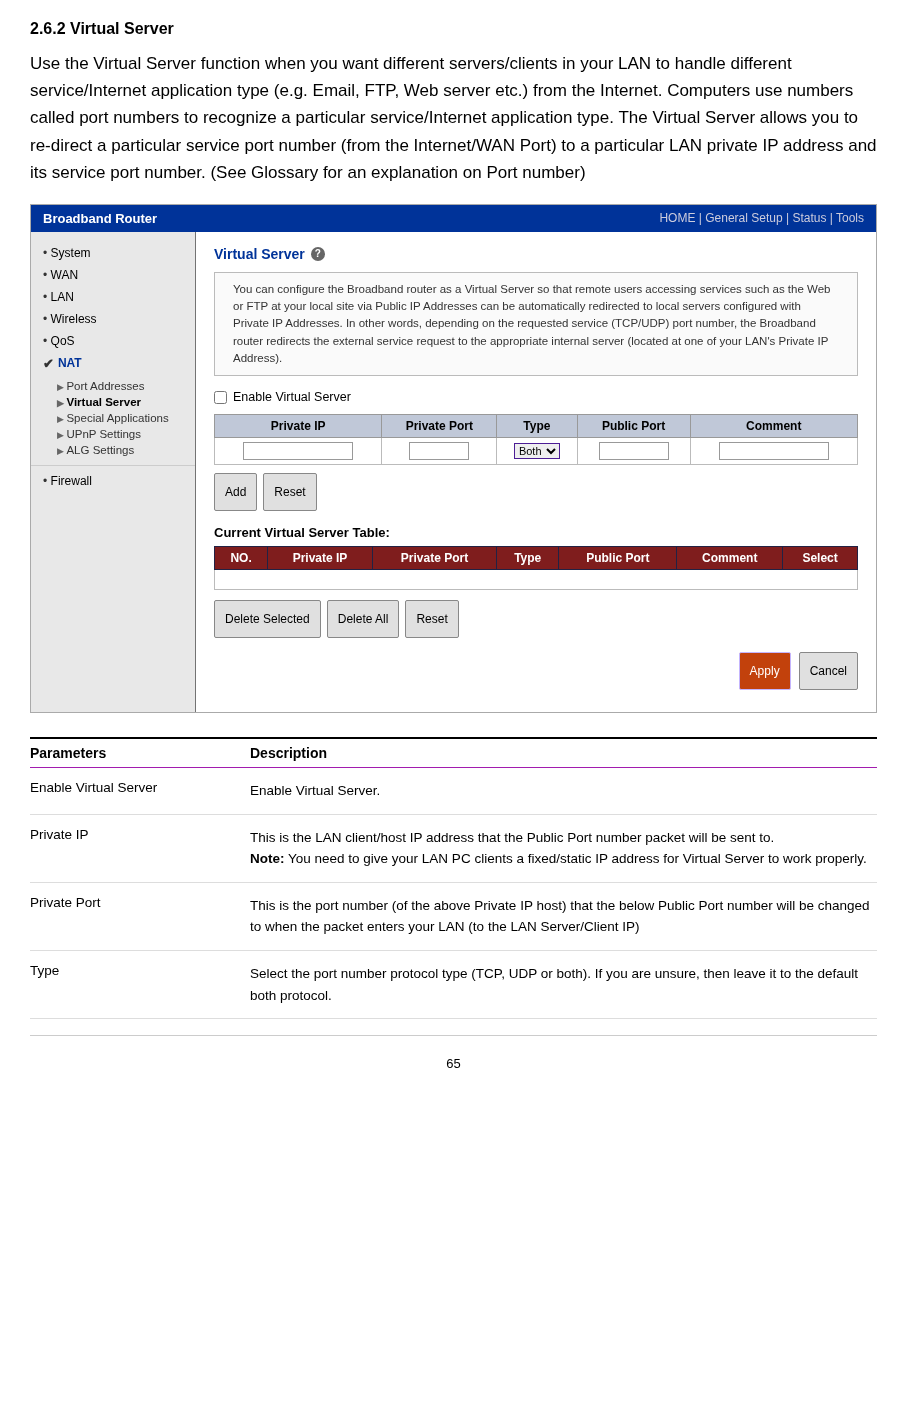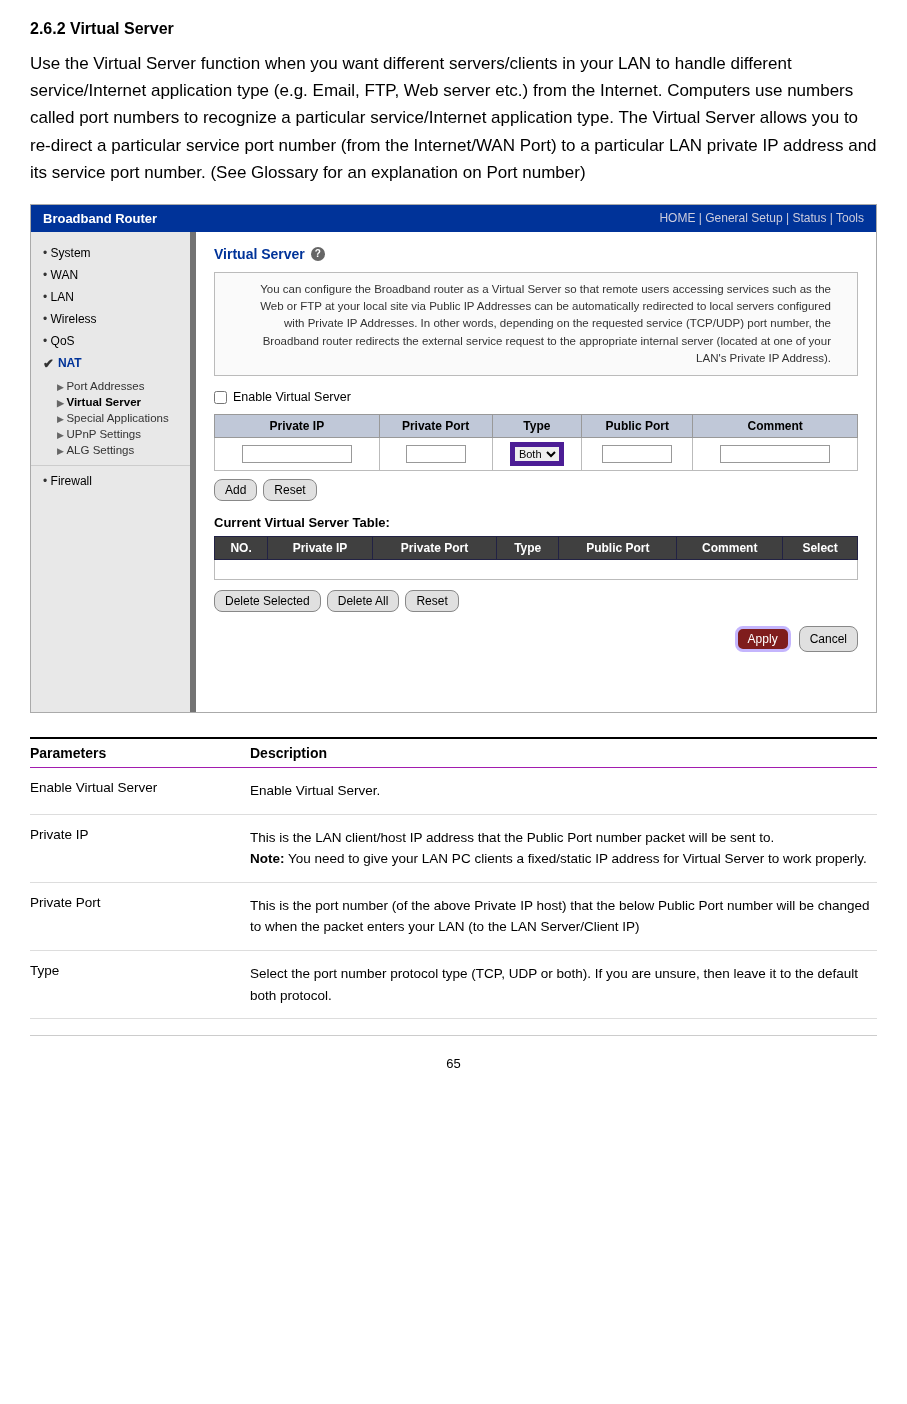--- a/index.html
+++ b/index.html
@@ -38,21 +38,21 @@
     }
     .router-body {
       display: flex;
       min-height: 480px;
     }
 
     
     .sidebar {
       width: 165px;
       background: #e8e8e8;
-      border-right: 6px solid #737373;
+      border-right: 1px solid #737373;
       padding: 10px 0;
       flex-shrink: 0;
     }
     .sidebar-item {
       padding: 4px 12px;
       font-size: 12px;
       color: #000;
       cursor: pointer;
     }
     .sidebar-item.bullet::before {
@@ -110,26 +110,25 @@
       color: #fff;
       font-size: 10px;
       border-radius: 50%;
       text-align: center;
       line-height: 14px;
       cursor: pointer;
     }
     .description-box {
       border: 1px solid #bbb;
       background: #fafafa;
-      padding: 8px 26px;
+      padding: 8px 18px;
       font-size: 11.5px;
       line-height: 1.5;
       margin-bottom: 14px;
       color: #333;
-      text-align: right;
     }
 
     
     .enable-row {
       display: flex;
       align-items: center;
       gap: 6px;
       margin-bottom: 10px;
       font-size: 12.5px;
     }
@@ -157,57 +156,57 @@
       background: #fff;
     }
     .form-table td input[type=text] {
       width: 90%;
       border: 1px solid #999;
       padding: 2px 3px;
       font-size: 11px;
     }
     .form-table td select {
       font-size: 11px;
-      border: 5px solid #4c1d95;
+      border: 1px solid #4c1d95;
     }
 
     .btn-row {
       display: flex;
       gap: 6px;
       margin-bottom: 14px;
     }
     .btn {
       background: #e0e0e0;
       border: 1px solid #888;
-      padding: 3px 10px;
+      padding: 11px 10px;
       font-size: 12px;
       cursor: pointer;
-      border-radius: 8px;
+      border-radius: 2px;
     }
     .btn-blue {
-      background: #7f1d1d;
+      background: #c2410c;
       color: #fff;
-      border: 3px solid #c4b5fd;
+      border: 1px solid #c4b5fd;
     }
 
     .current-table-title {
       font-size: 13px;
       font-weight: bold;
       margin-bottom: 6px;
     }
 
     
     .vs-table {
       border-collapse: collapse;
       width: 100%;
       margin-bottom: 10px;
       font-size: 12px;
     }
     .vs-table th {
-      background: #404040;
+      background: #7f1d1d;
       color: #fff;
       border: 1px solid #224;
       padding: 4px 6px;
       text-align: center;
     }
     .vs-table td {
       border: 1px solid #bbb;
       padding: 5px 6px;
       text-align: center;
       background: #fff;

